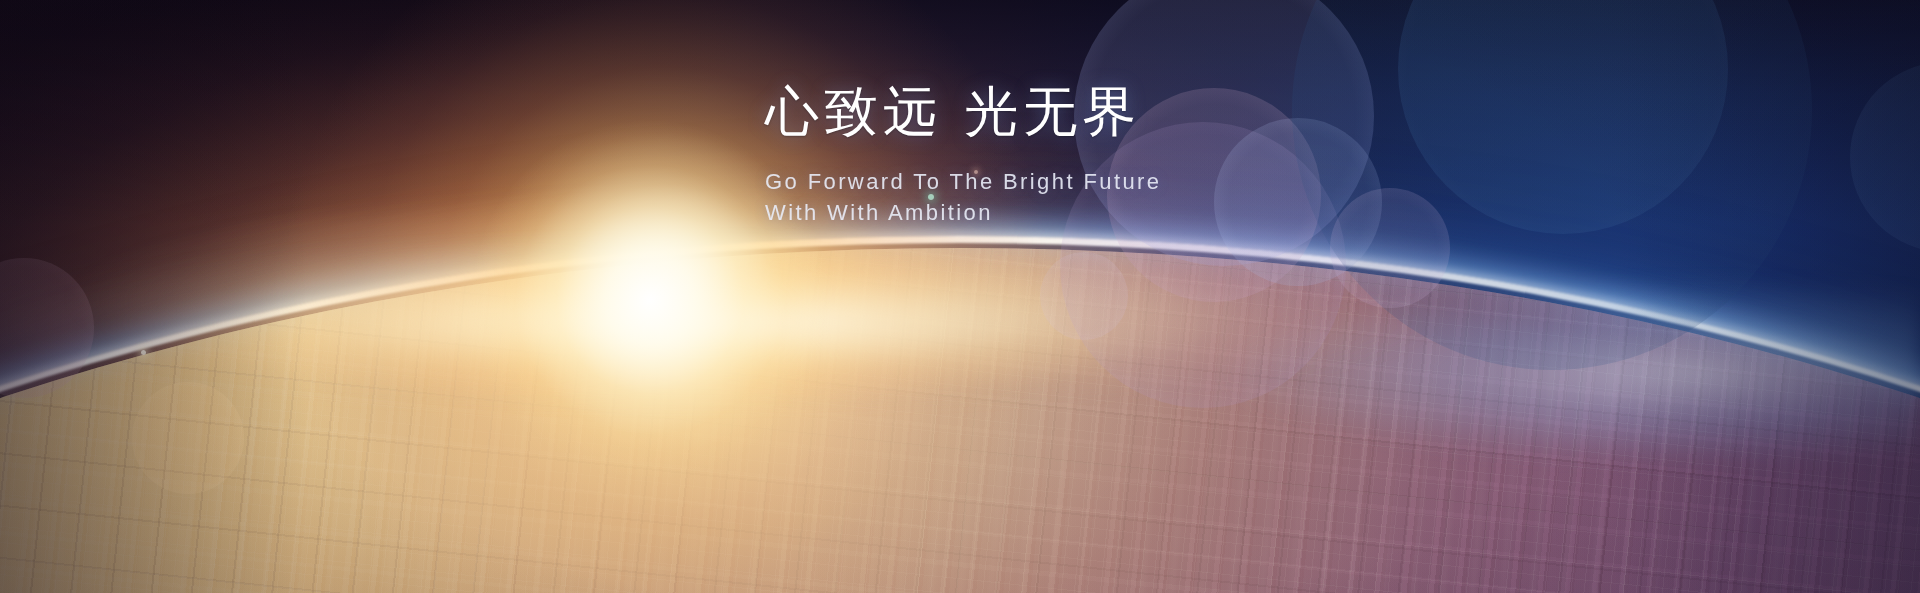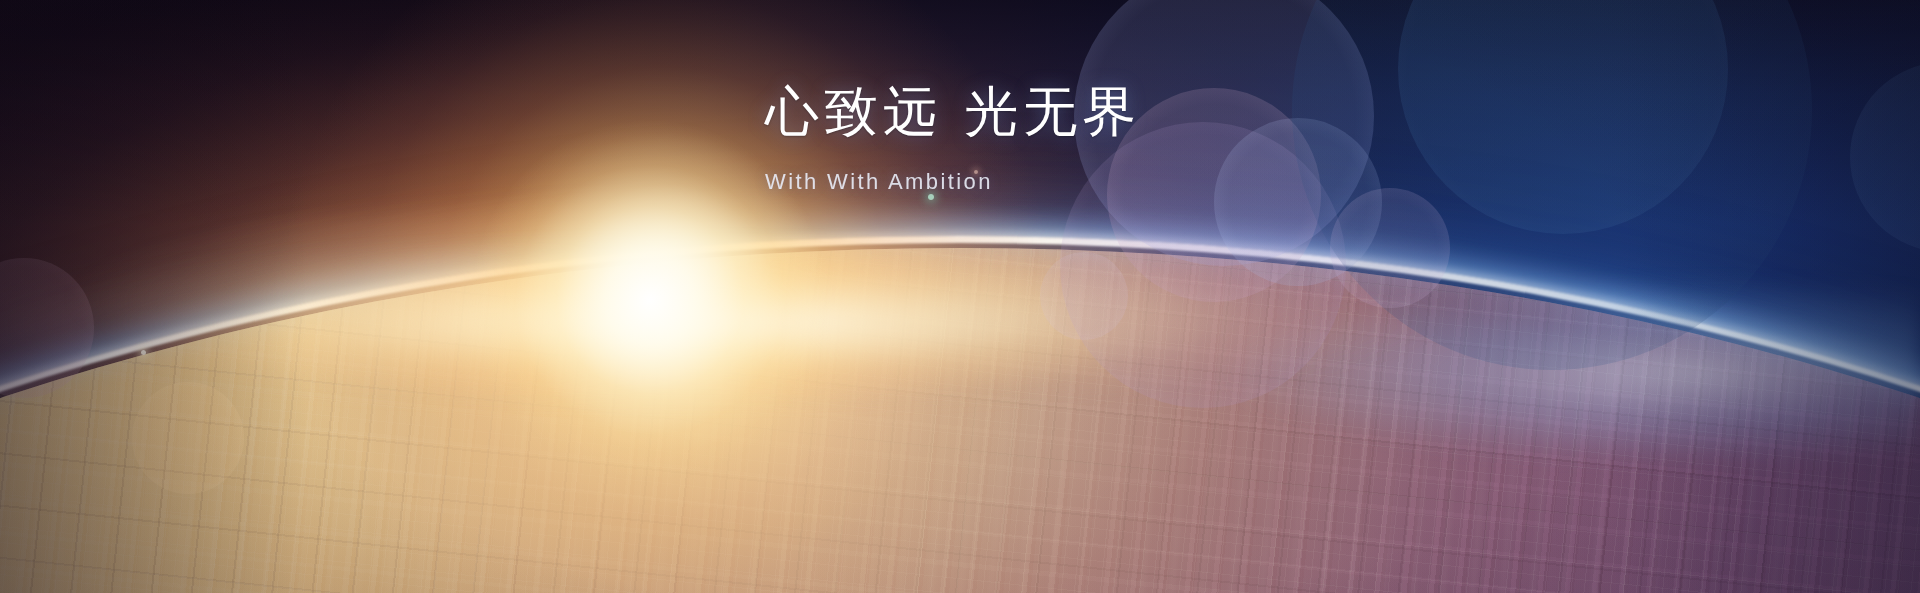--- a/index.html
+++ b/index.html
@@ -334,17 +334,18 @@
 
   <div class="spark s1"></div>
   <div class="spark s2"></div>
   <div class="spark s3"></div>
 
   <div class="layer vignette"></div>
 
   <div class="copy">
     <div class="headline">心致远  光无界</div>
     <div class="sub-wrap">
+      <div class="subline">Go Forward To The Bright Future</div>
       <div class="subline">With With Ambition</div>
     </div>
   </div>
 
 </div>
 
 </body></html>

